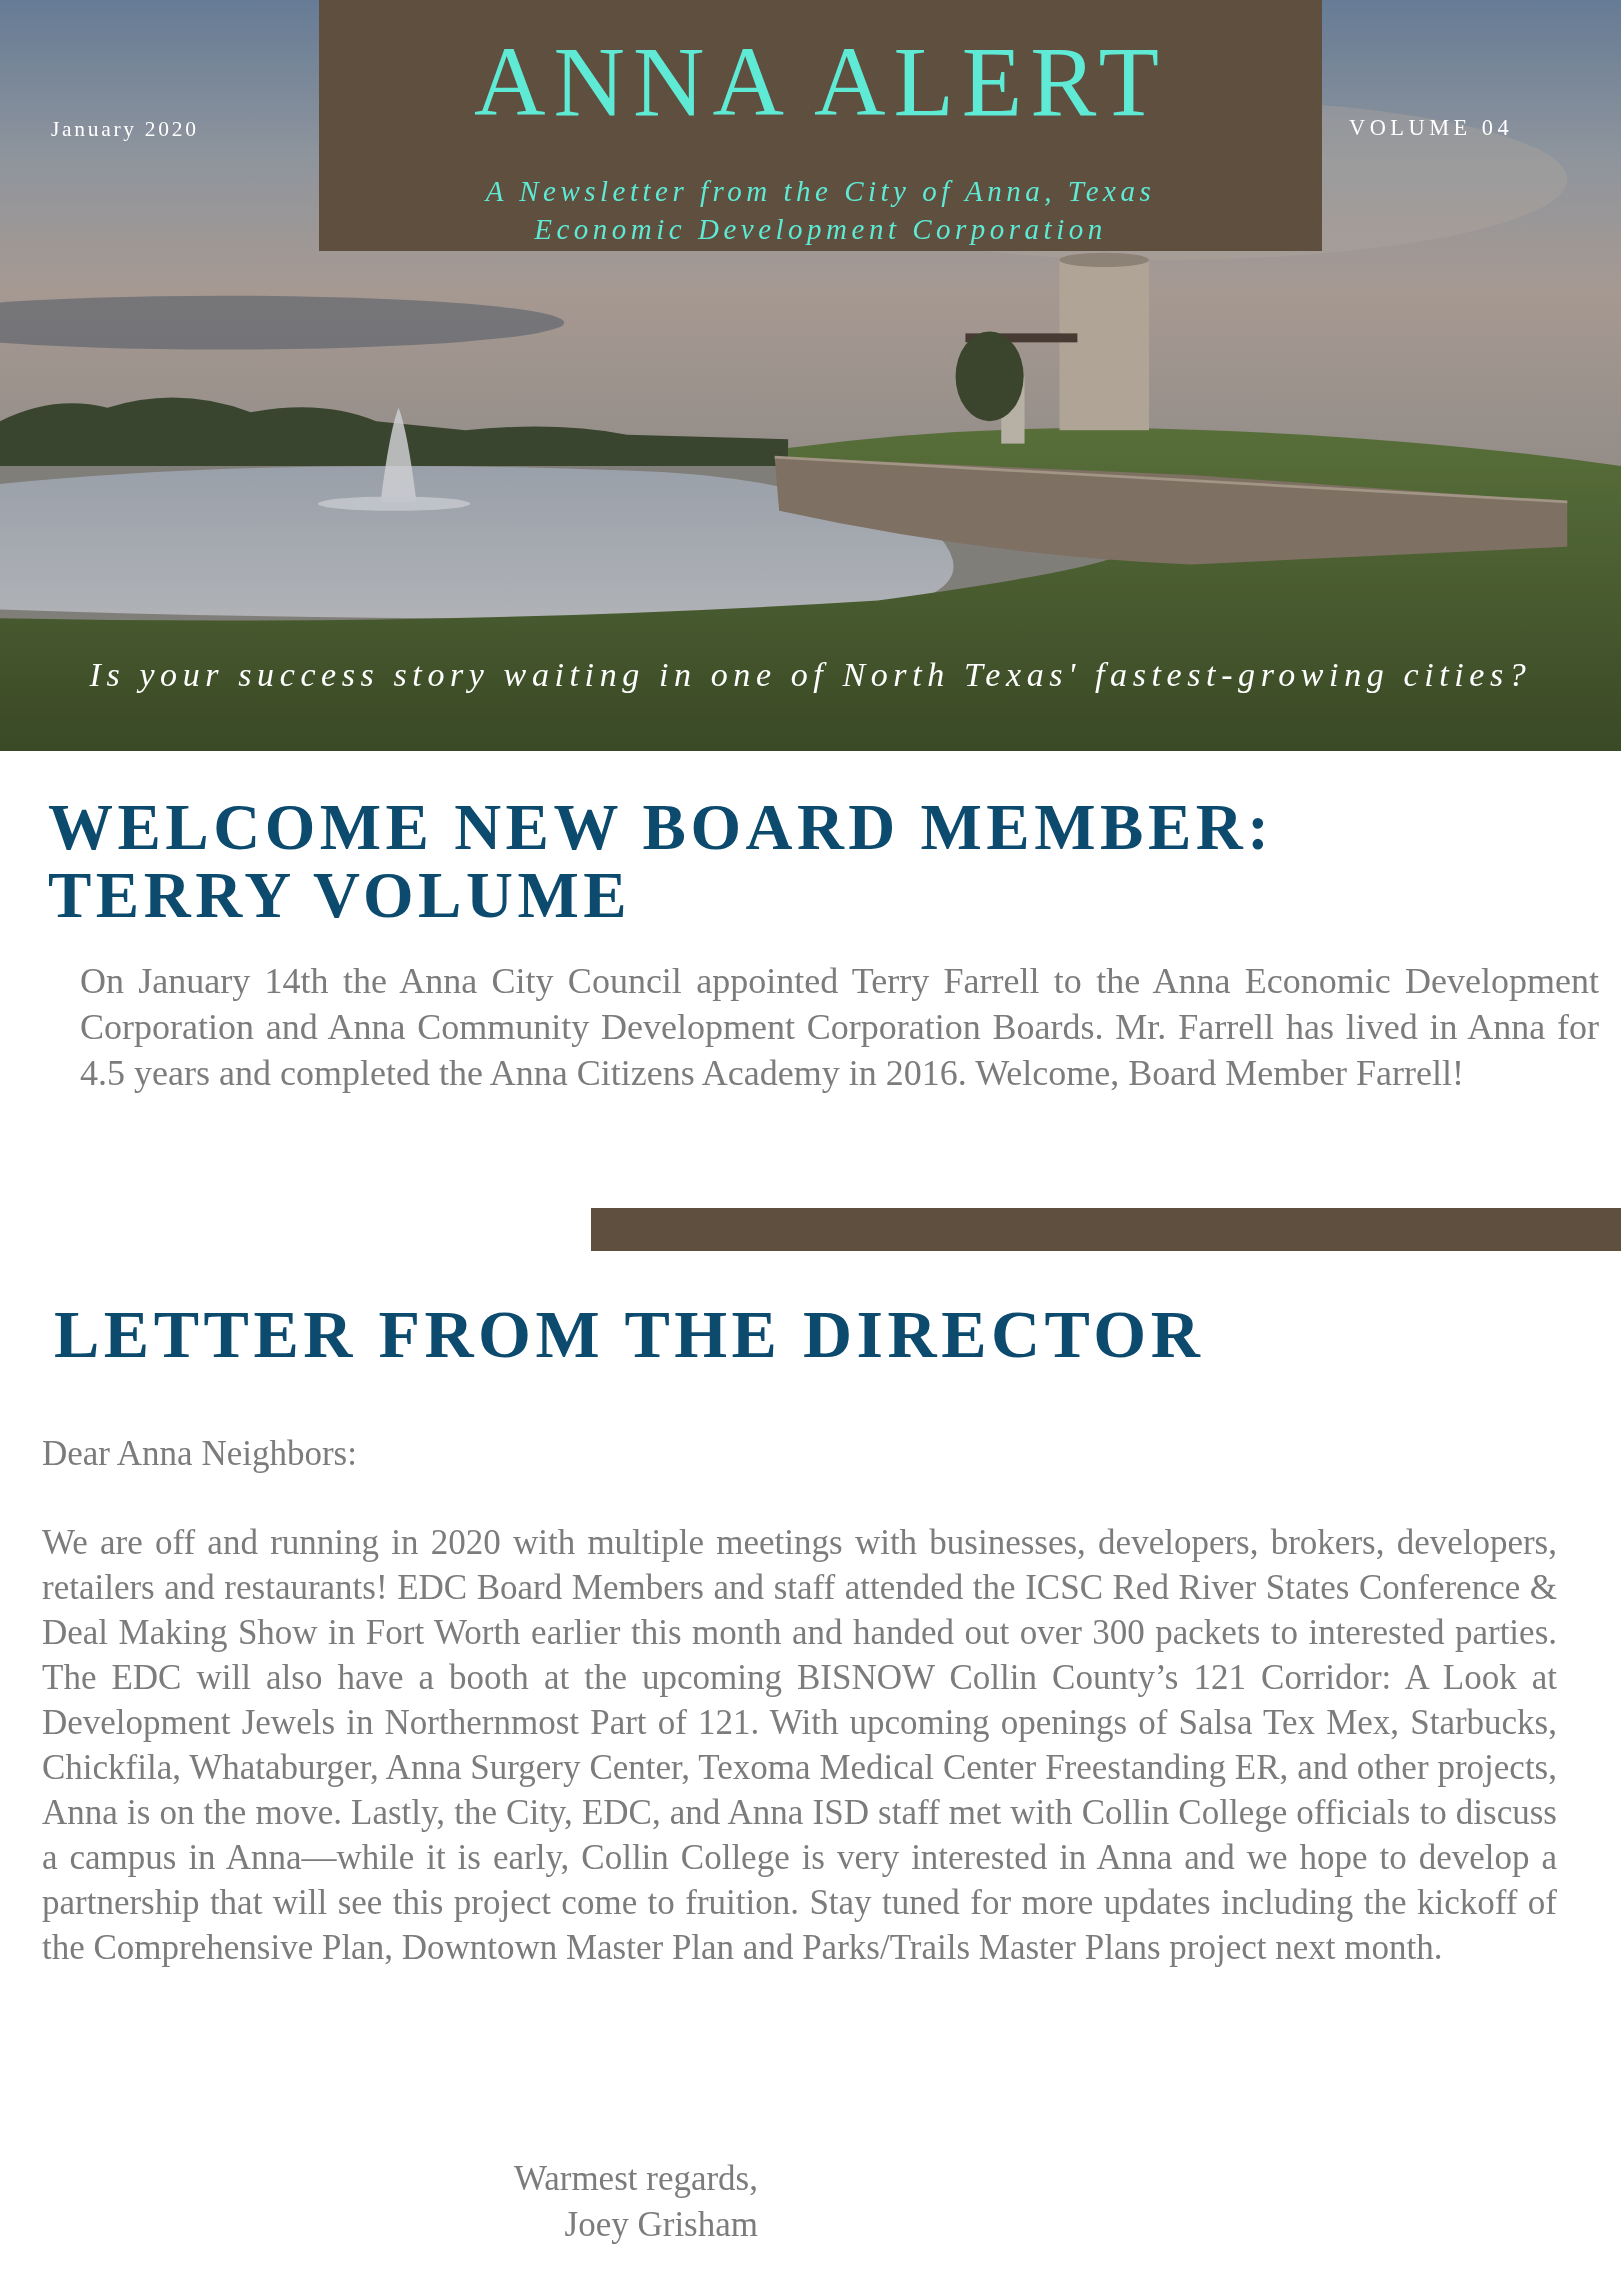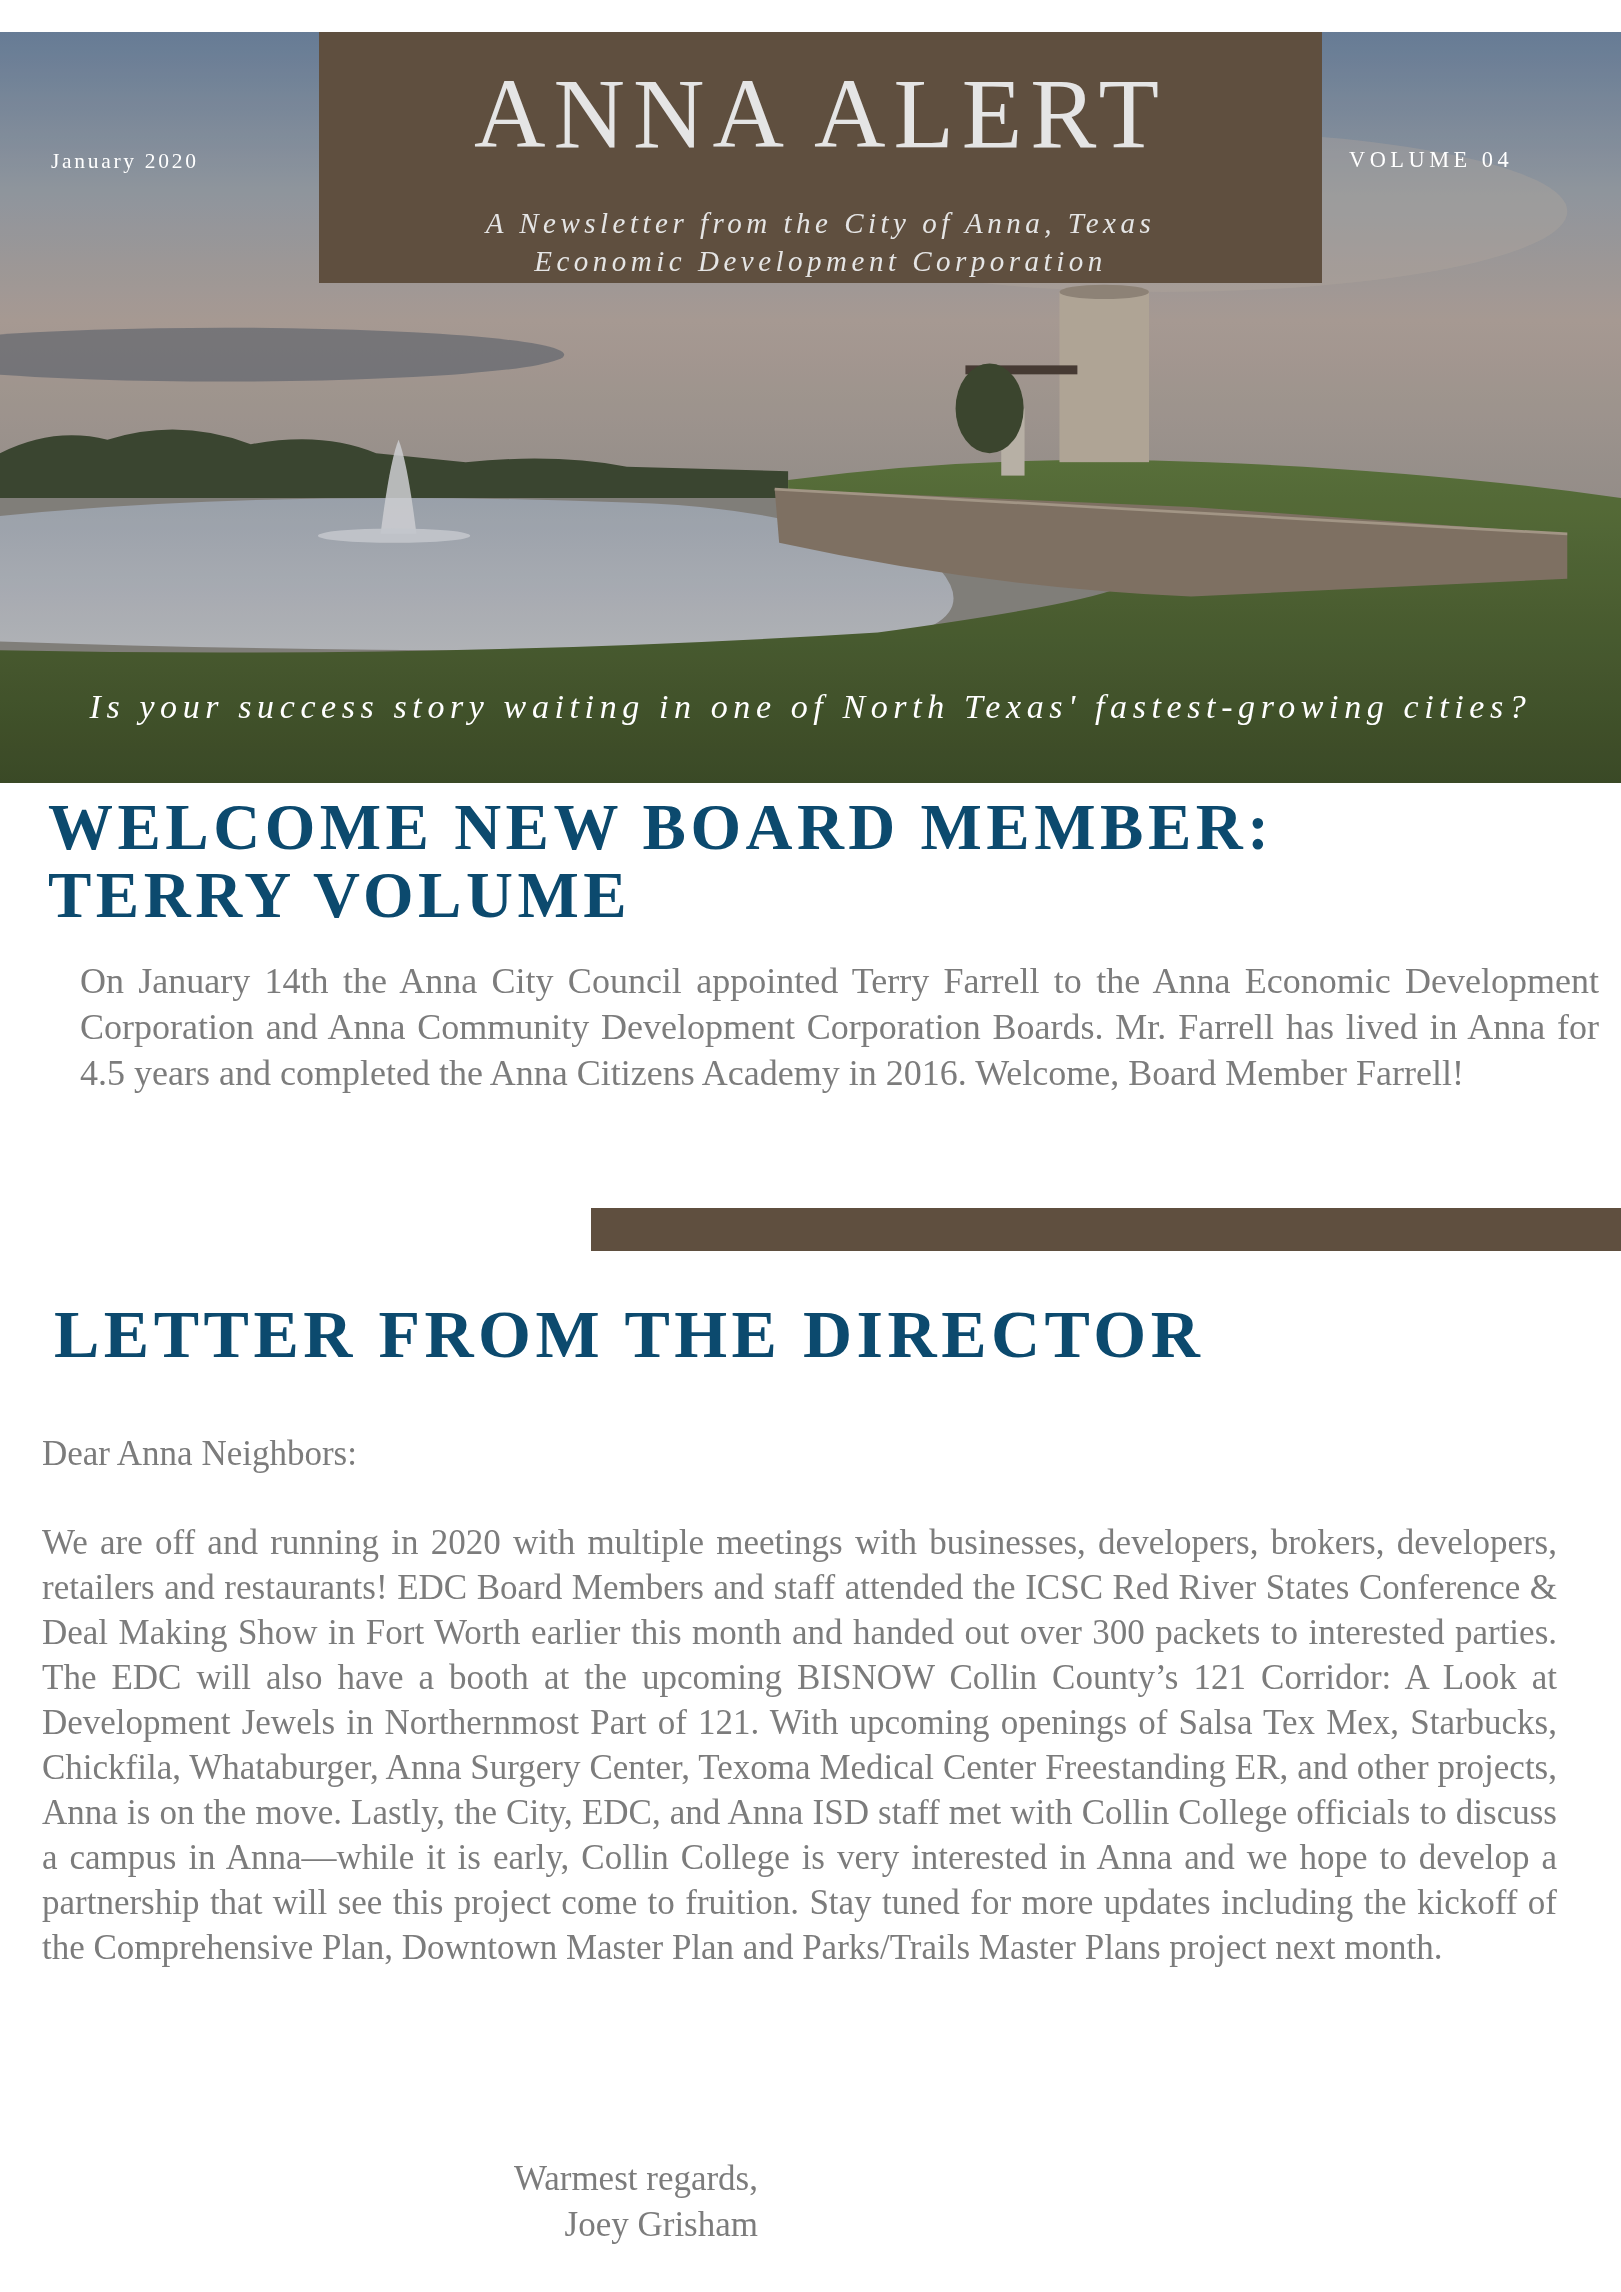--- a/index.html
+++ b/index.html
@@ -5,29 +5,28 @@
   html, body { margin: 0; padding: 0; }
   body {
     width: 1621px; height: 2293px; position: relative; overflow: hidden;
     background: #ffffff;
     font-family: "Liberation Serif", "DejaVu Serif", serif;
   }
   
   .hero {
     position: absolute; left: 0; top: 0; width: 1621px; height: 751px; overflow: hidden;
     background: linear-gradient(180deg, #7d8fa6 0%, #9aa3ad 18%, #a7a5a4 32%, #b3a8a1 42%, #aaa29c 48%, #8d8b86 52%);
-    margin-top: 32px;
   }
   .hero svg.scene { position: absolute; left: 0; top: 0; width: 1621px; height: 751px; }
   .hero .shade { position: absolute; inset: 0; background: rgba(40,35,30,0.12); }
 
   .title-box {
     position: absolute; left: 319px; top: 0; width: 1003px; height: 251px;
     background: #5f4f3f;
-    color: #e5e5e5; text-align: center;
+    color: #5eead4; text-align: center;
   }
   .title-box .title {
     position: absolute; left: 0; right: 0; top: 32px;
     font-family: "Liberation Serif", "DejaVu Serif", serif;
     font-size: 99px; letter-spacing: 8px; line-height: 1; font-weight: normal;
   }
   .title-box .subtitle {
     position: absolute; left: 0; right: 0; top: 172px;
     font-style: italic; font-size: 29px; letter-spacing: 4.5px; line-height: 38px;
   }

